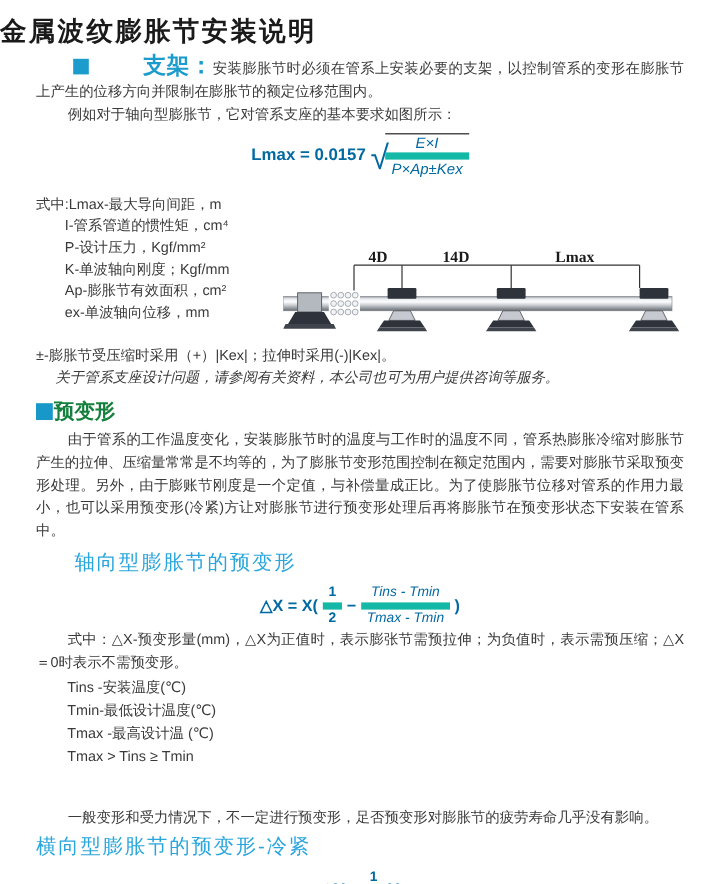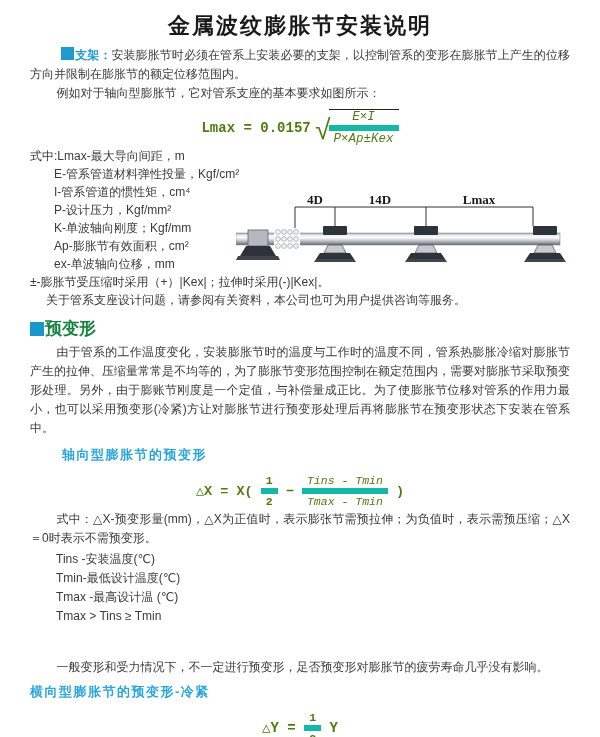--- a/index.html
+++ b/index.html
@@ -4,50 +4,50 @@
 <style>
   html,body{margin:0;padding:0;}
   body{
     width:600px;height:737px;position:relative;overflow:hidden;
     background:#ffffff;color:#3a3a3a;
     font-family:"Liberation Sans","DejaVu Sans",sans-serif;
     font-size:12px;
   }
   .content{margin:0 30px;}
   .page-title{
-    padding-top:12px;text-align:center;font-size:22px;font-weight:bold;
+    padding-top:12px;text-align:left;font-size:22px;font-weight:bold;
     color:#1a1a1a;letter-spacing:2px;line-height:28px;
   }
   .lead{margin:6px 0 0;line-height:19px;text-align:justify;text-indent:2.6em;}
   .sq{display:inline-block;width:13px;height:13px;background:#1b9ccc;margin-right:1px;vertical-align:-1px;}
-  .sec-label{color:#1b9ccc;font-weight:bold;font-size:12px;}
+  .sec-label{color:#1b9ccc;font-weight:bold;font-size:19px;padding-left:44px;}
   .example-line{margin:0;line-height:19px;text-indent:2.2em;}
 
-  .formula{font-family:Liberation Mono, monospace;color:#4d7c0f;text-align:center;}
+  .formula{font-family:Liberation Sans, sans-serif;color:#0369a1;text-align:center;}
   .formula1{margin:6px 0 2px;font-size:14px;height:34px;}
   .f-bold{font-weight:bold;}
   .rad{font-size:28px;font-weight:400;vertical-align:-7px;margin:0 -3px 0 4px;}
   .frac{display:inline-block;vertical-align:middle;text-align:center;line-height:1.15;}
   .frac .num{display:block;border-bottom:6px solid #14b8a6;padding:0 5px 1px;}
   .frac .den{display:block;padding:1px 5px 0;}
   .radicand{border-top:1.5px solid #222;font-style:italic;font-size:12.5px;}
 
-  .figure-area{position:relative;height:126px;margin-top:4px;}
+  .figure-area{position:relative;height:126px;margin-top:16px;}
   .defs-line{line-height:18px;white-space:nowrap;}
   .defs-line.ind{margin-left:24px;}
   .pm-note{line-height:18px;}
-  .consult-note{line-height:18px;margin-left:16px;}
+  .consult-note{line-height:18px;margin-left:16px;font-style:italic;}
 
   .diagram{position:absolute;left:206px;top:46px;}
 
   .h2{margin-top:10px;font-size:17px;font-weight:bold;color:#15803d;line-height:20px;}
   .sq2{display:inline-block;width:14px;height:14px;background:#1898c8;margin-right:1px;vertical-align:-2px;}
   .body-para{margin:4px 0 0;line-height:19px;text-align:justify;text-indent:2.2em;}
 
-  .subtitle{font-size:13px;font-weight:bold;color:#2aa6dc;letter-spacing:1.5px;line-height:22px;}
+  .subtitle{font-size:17px;font-weight:normal;color:#2aa6dc;letter-spacing:1.5px;line-height:22px;}
   .subtitle.axial{margin:6px 0 0 32px;}
   .subtitle.lateral{margin:4px 0 0 0;}
 
   .formula2{margin:8px 0 4px;font-size:13.5px;height:32px;}
   .frac.sm{font-size:11.5px;font-weight:bold;}
   .frac.it{font-style:italic;font-weight:normal;font-size:11.5px;}
 
   .explain-para{margin:0;line-height:19px;text-align:justify;text-indent:2.2em;}
   .xdef-line{line-height:19px;text-indent:2.2em;}
   .temps{margin:2px 0 0 26px;}
@@ -67,21 +67,20 @@
   <p class="lead"><span class="sq"></span><span class="sec-label">支架：</span><span>安装膨胀节时必须在管系上安装必要的支架，以控制管系的变形在膨胀节上产生的位移方向并限制在膨胀节的额定位移范围内。</span></p>
 
   <p class="example-line">例如对于轴向型膨胀节，它对管系支座的基本要求如图所示：</p>
 
   <div class="formula formula1">
     <span class="f-bold">Lmax = 0.0157</span><span class="rad">√</span><span class="frac radicand"><span class="num">E×I</span><span class="den">P×Ap±Kex</span></span>
   </div>
 
   <div class="figure-area">
     <div class="defs-line">式中:Lmax-最大导向间距，m</div>
-    <div class="defs-line ind">E-管系管道材料弹性投量，Kgf/cm²</div>
     <div class="defs-line ind">I-管系管道的惯性矩，cm⁴</div>
     <div class="defs-line ind">P-设计压力，Kgf/mm²</div>
     <div class="defs-line ind">K-单波轴向刚度；Kgf/mm</div>
     <div class="defs-line ind">Ap-膨胀节有效面积，cm²</div>
     <div class="defs-line ind">ex-单波轴向位移，mm</div>
 
     <div class="diagram">
       <svg width="364" height="100" viewBox="0 0 364 100" xmlns="http://www.w3.org/2000/svg">
         <defs>
           <linearGradient id="pipeGrad" x1="0" y1="0" x2="0" y2="1">

